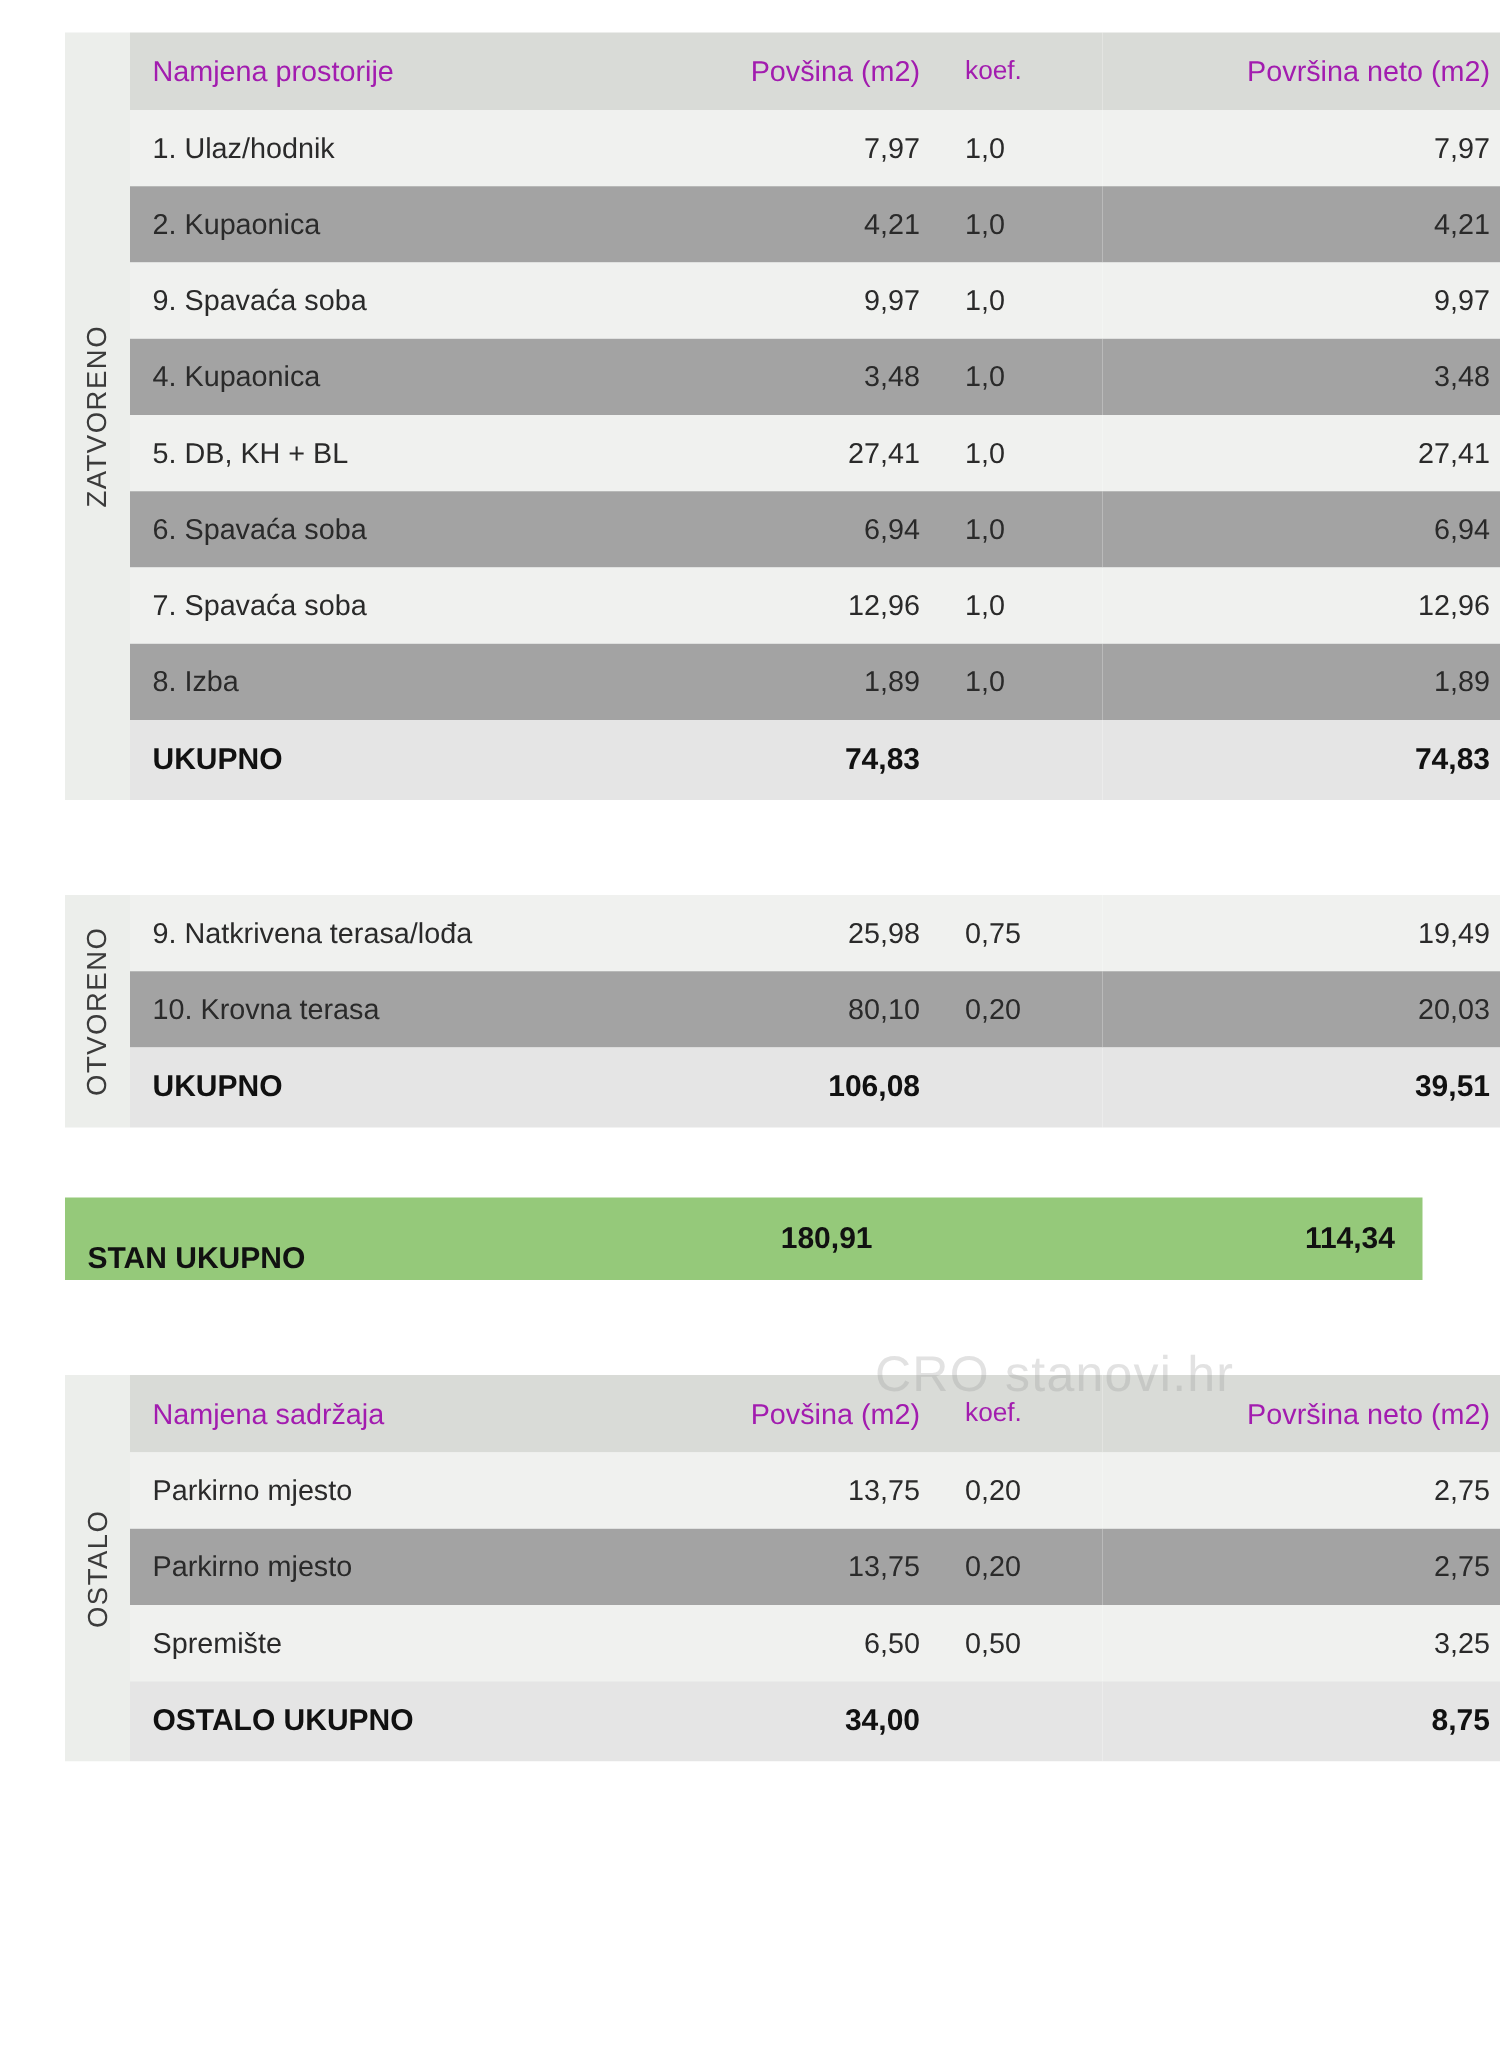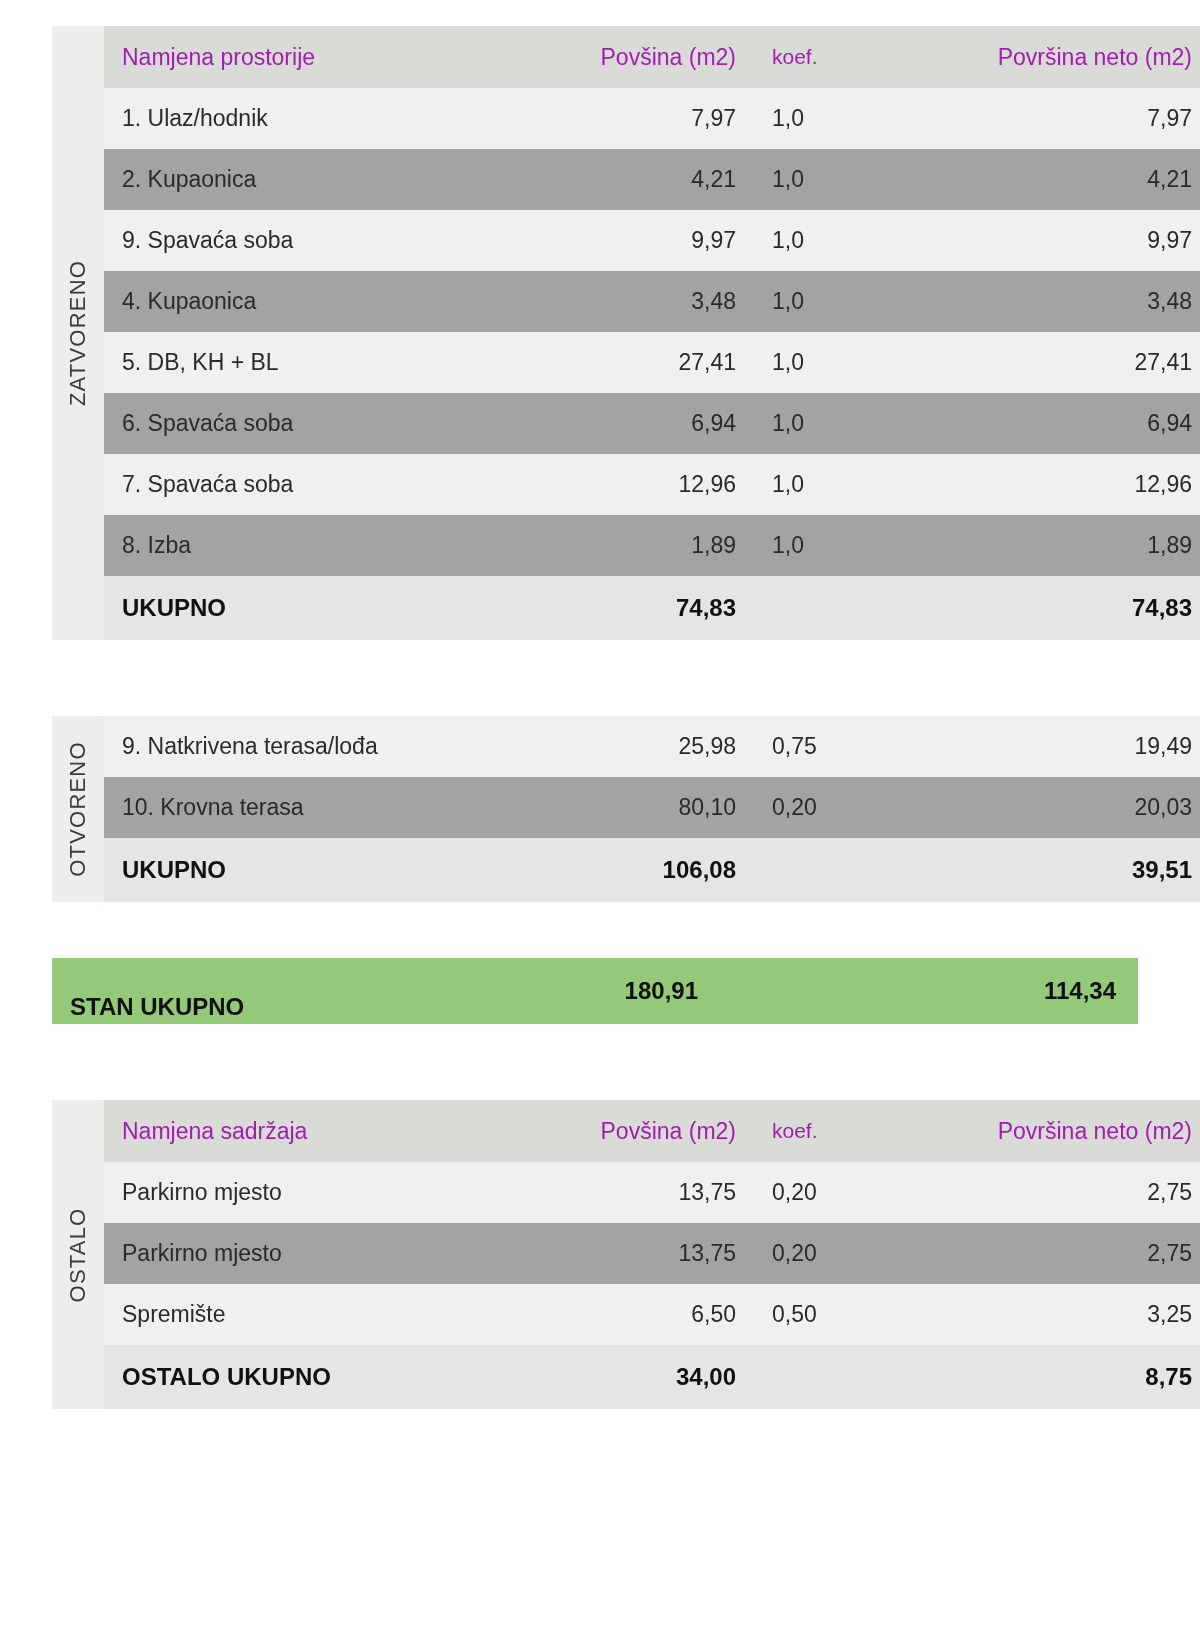--- a/index.html
+++ b/index.html
@@ -304,14 +304,15 @@
           <td class="c-net">8,75</td>
         </tr>
       </tbody>
     </table>
   </div>
 
   <div class="gap-xl"></div>
   <div class="gap-sm"></div>
 
 
+  <div class="watermark">CRO stanovi.hr</div>
 
 </div>
 
 </body></html>

